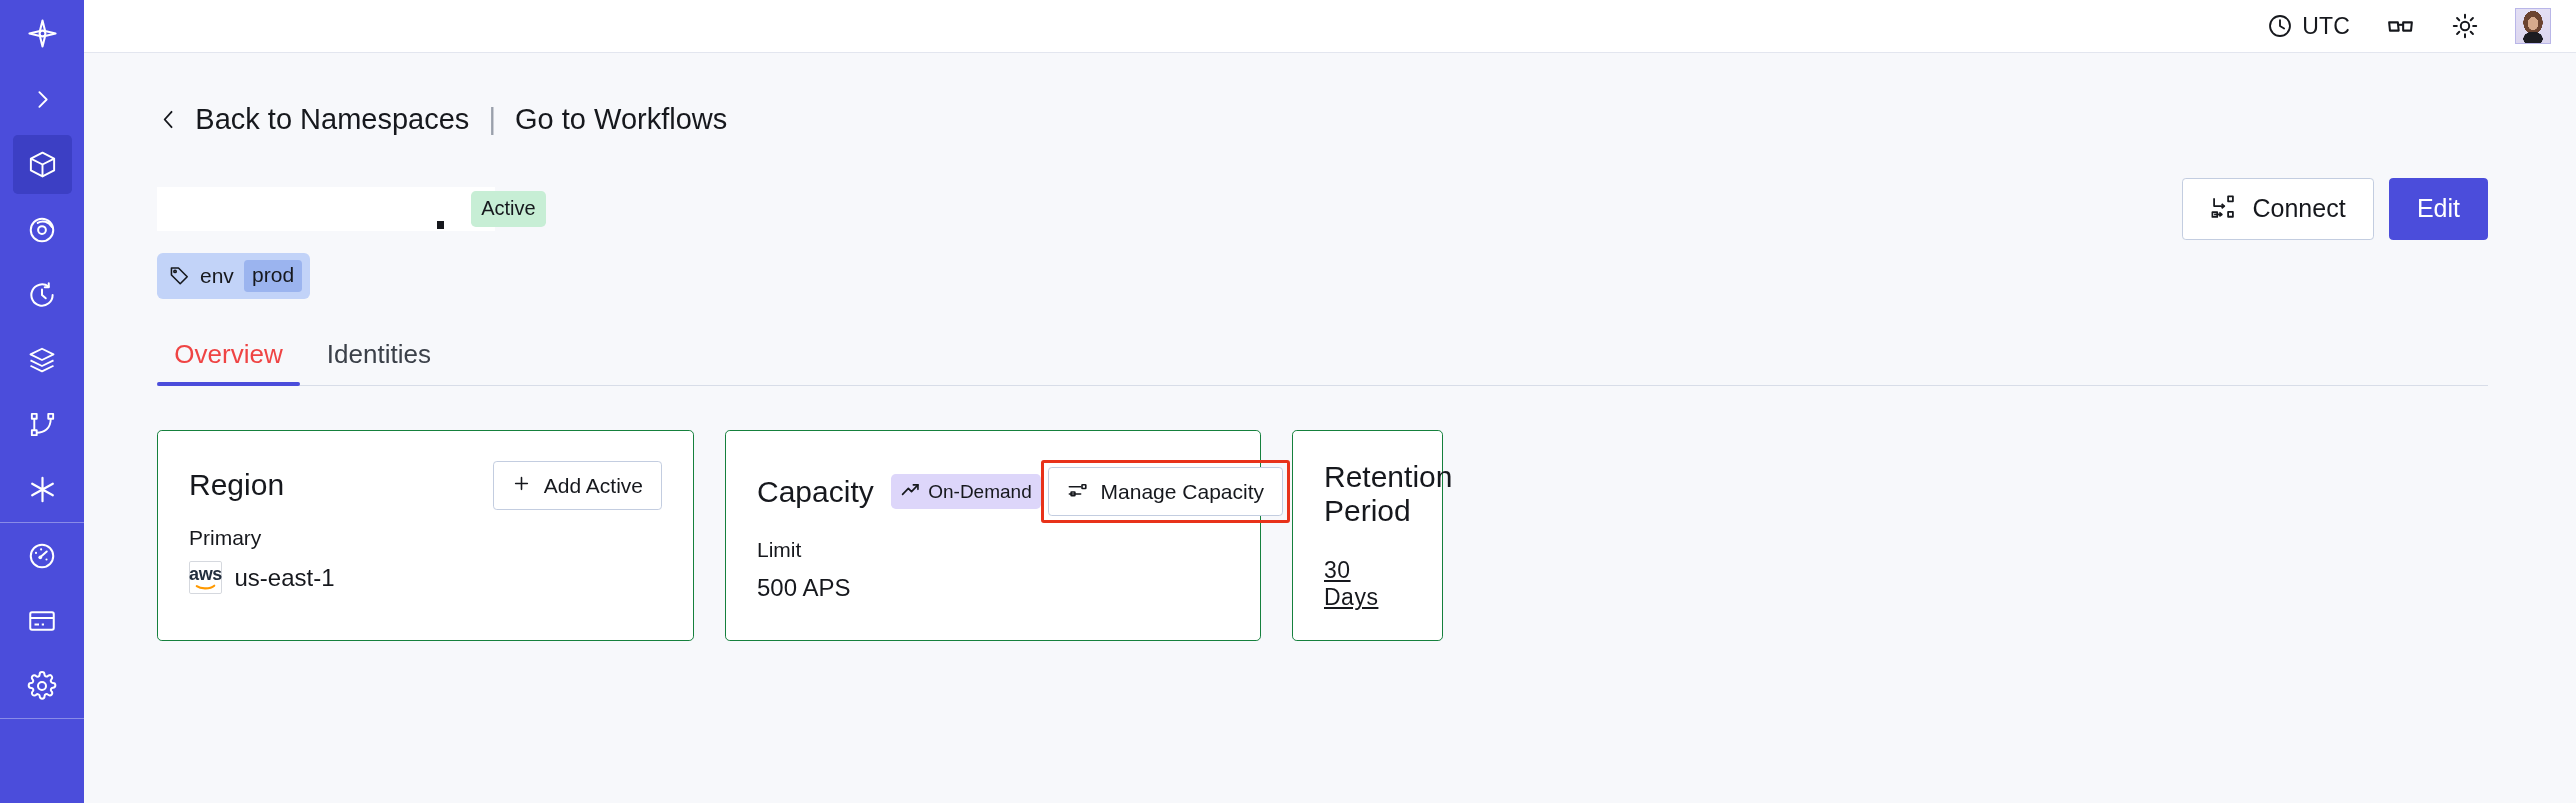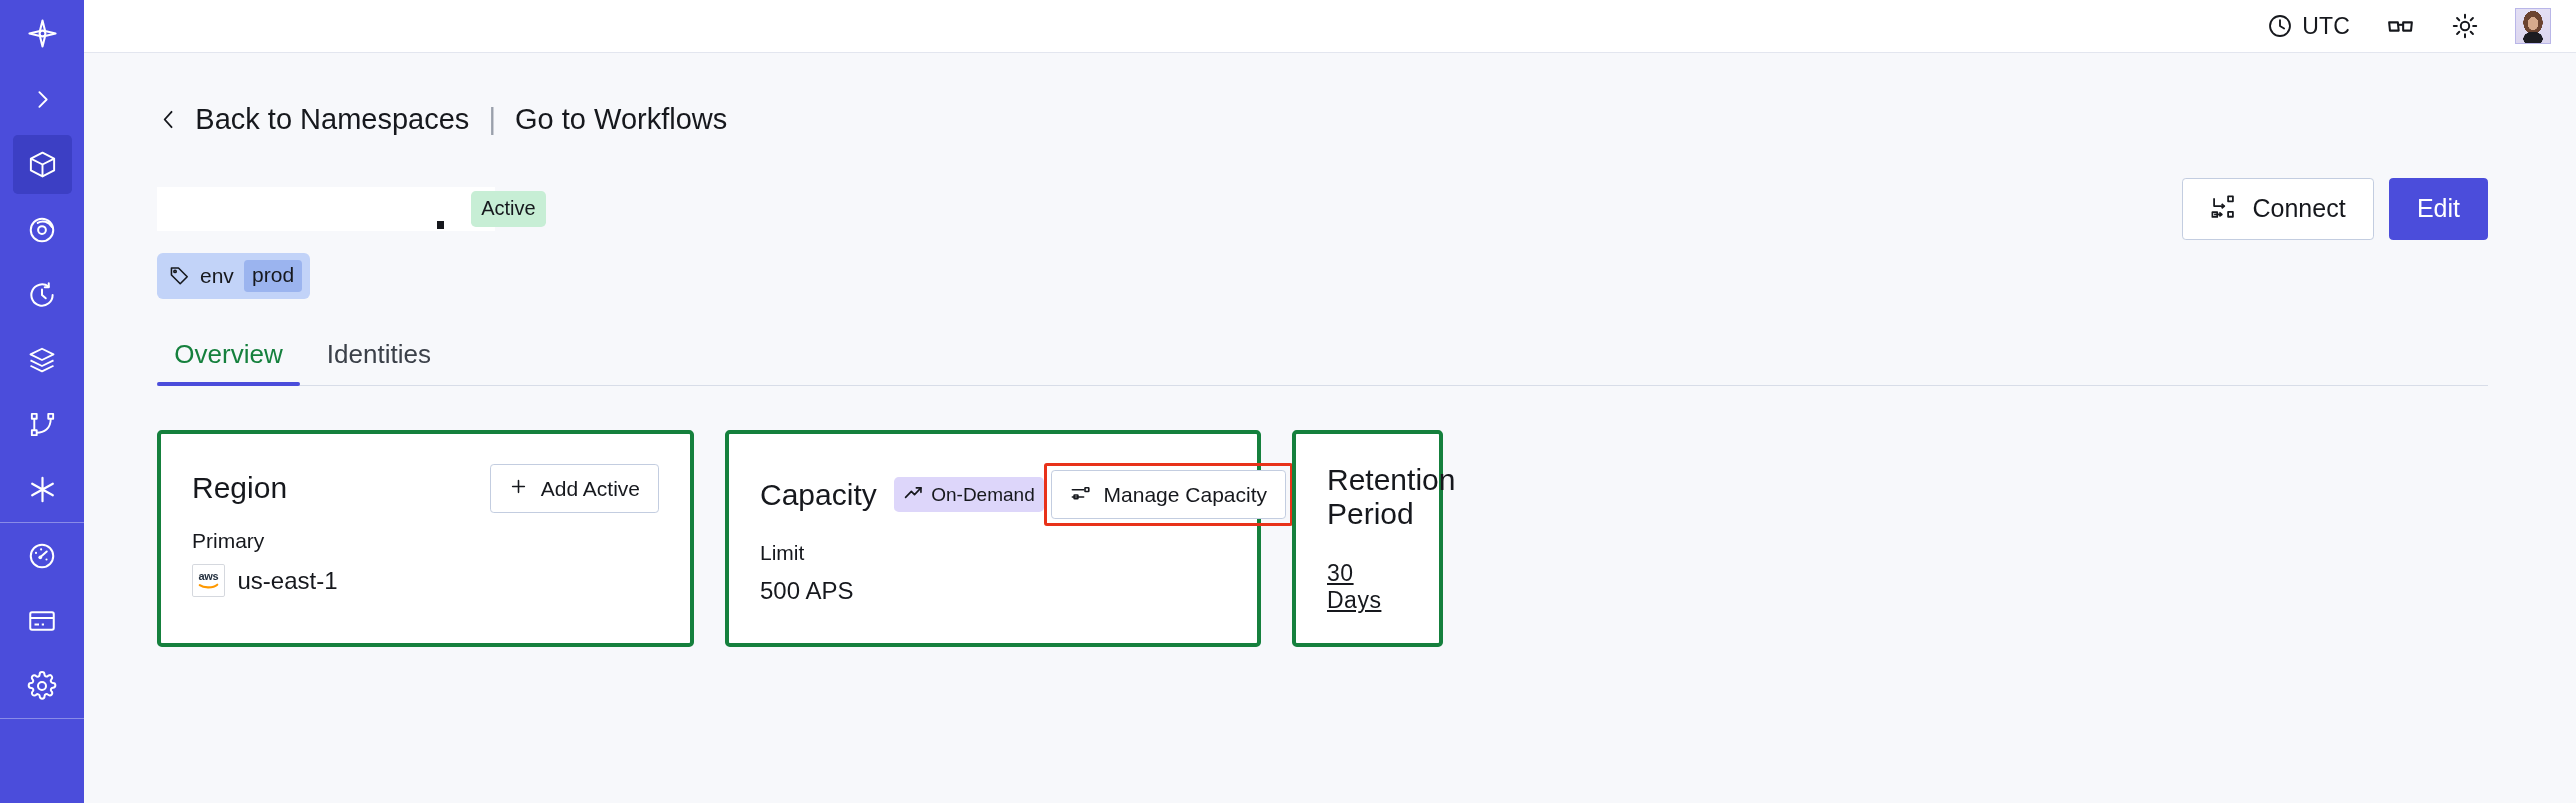--- a/index.html
+++ b/index.html
@@ -155,30 +155,30 @@
   .tabs {
     display: flex; align-items: flex-end; gap: 0;
     border-bottom: 1px solid #d8dde8;
     margin-bottom: 44px;
   }
   .tab {
     font-size: 26px; color: #3b4049;
     padding: 0 17.3px 15.3px; margin-right: 9.6px;
     position: relative; cursor: pointer;
   }
-  .tab.active { color: #15803d; }
+  .tab.active { color: #ef4444; }
   .tab.active::after {
     content:""; position: absolute; left: 0; right: 0; bottom: -1px;
     height: 3.8px; background: #4b4ddb; border-radius: 1.9px;
   }
 
   
   .cards { display: flex; gap: 31px; align-items: stretch; }
   .card {
-    background: #ffffff; border: 4px solid #15803d; border-radius: 4.8px;
+    background: #ffffff; border: 1px solid #15803d; border-radius: 4.8px;
     padding: 29px 31px 29px;
     min-height: 123px;
     display: flex; flex-direction: column;
   }
   .card.region   { width: 537px; }
   .card.capacity { width: 536px; }
   .card.retention{ width: 151px; }
   .card-head { display: flex; align-items: center; min-height: 50px; }
   .card-title { font-size: 30px; color: #16181d; }
   .card-head .spacer { flex: 1 1 auto; }
@@ -202,21 +202,21 @@
     padding: 3.8px; display: inline-flex;
   }
   .card-sub { font-size: 21px; color: #16181d; margin-top: 15.3px; }
   .card-val { font-size: 24px; color: #16181d; margin-top: 11.5px; display:flex; align-items:center; gap: 12.5px; }
   .card.retention .card-val { font-size: 23px; margin-top: 29px; letter-spacing: 0.5px; text-decoration: underline; }
   .aws-logo {
     width: 33px; height: 33px; border: 1px solid #d5d8de; background:#fff;
     display:flex; flex-direction:column; align-items:center; justify-content:center;
     flex: none; border-radius: 1.9px;
   }
-  .aws-logo .aws-txt { font-size: 11px; font-weight: 700; color:#232f3e; line-height: 1; letter-spacing:-0.3px; }
+  .aws-logo .aws-txt { font-size: 18px; font-weight: 700; color:#232f3e; line-height: 1; letter-spacing:-0.3px; }
   .aws-logo .aws-smile { width: 21px; height: 6.7px; margin-top:1px; }
 </style>
 </head>
 <body>
 
 <div class="app">
 
   <nav class="sidebar">
 
     <div class="side-slot s-logo">

